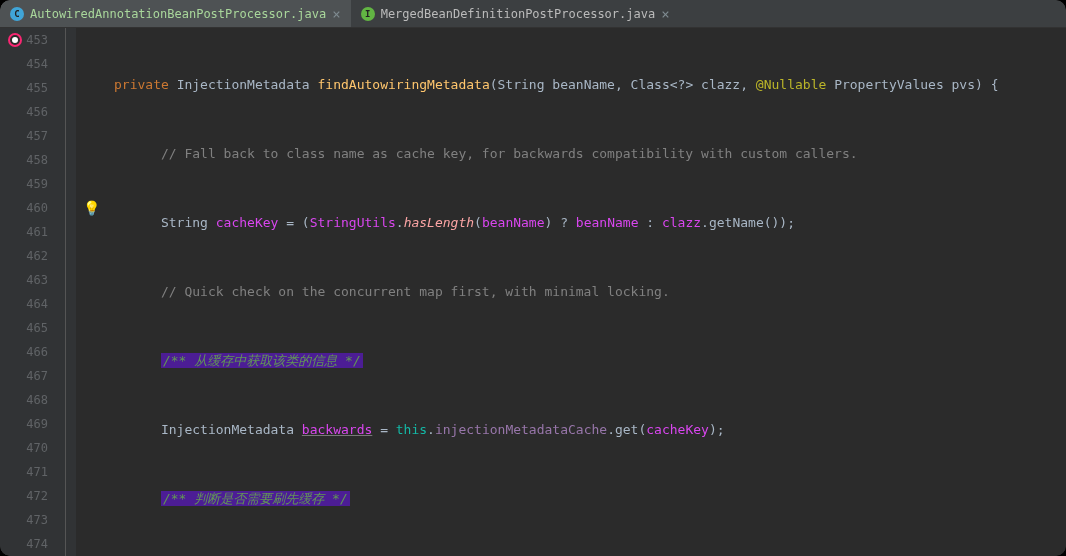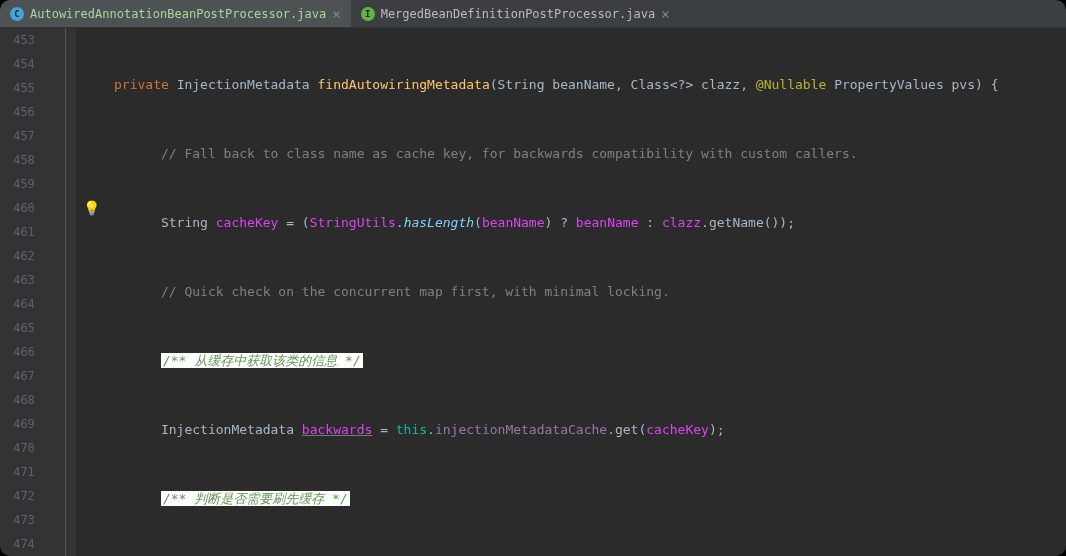--- a/index.html
+++ b/index.html
@@ -64,21 +64,21 @@
 .gutter {
   width: 56px;
   background: #313335;
   color: #606366;
   text-align: right;
   padding-right: 8px;
   flex-shrink: 0;
   user-select: none;
   font-size: 12px;
 }
-.line-row { height: 24px; line-height: 24px; flex-direction: column; }
+.line-row { height: 24px; line-height: 24px; }
 .gutter .line-row { display: flex; align-items: center; justify-content: flex-end; gap: 4px; }
 .target-ico {
   width: 14px; height: 14px;
   border-radius: 50%;
   background: #f92672;
   display: inline-flex;
   align-items: center;
   justify-content: center;
 }
 .target-ico::after { content: ""; width: 6px; height: 6px; border-radius: 50%; background: #fff; border: 2px solid #2b2b2b; }
@@ -118,22 +118,22 @@
 }
 .k-priv { color: #cc7832; }
 .k-this { color: #14b8a6; }
 .type   { color: #a9b7c6; }
 .wild   { color: #a9b7c6; }
 .fn-decl{ color: #ffc66d; }
 .param  { color: #a9b7c6; }
 .anno   { color: #bbb529; }
 .punct  { color: #a9b7c6; }
 .cmt    { color: #808080; }
-.doc    { color: #629755; background: #ffffff; font-style: italic; padding: 0 2px; }
-.static { color: #7dd3fc; font-style: italic; }
+.doc    { color: #629755; background: #4c1d95; font-style: italic; padding: 0 2px; }
+.static { color: #fca5a5; font-style: italic; }
 .field  { color: #9876aa; }
 .under  { text-decoration: underline; text-decoration-color: #787878; }
 .call   { color: #a9b7c6; text-align: center; }
 .ident  { color: #d946ef; }
 </style>
 </head>
 <body>
 
 <div class="window">
   <div class="tabs">

